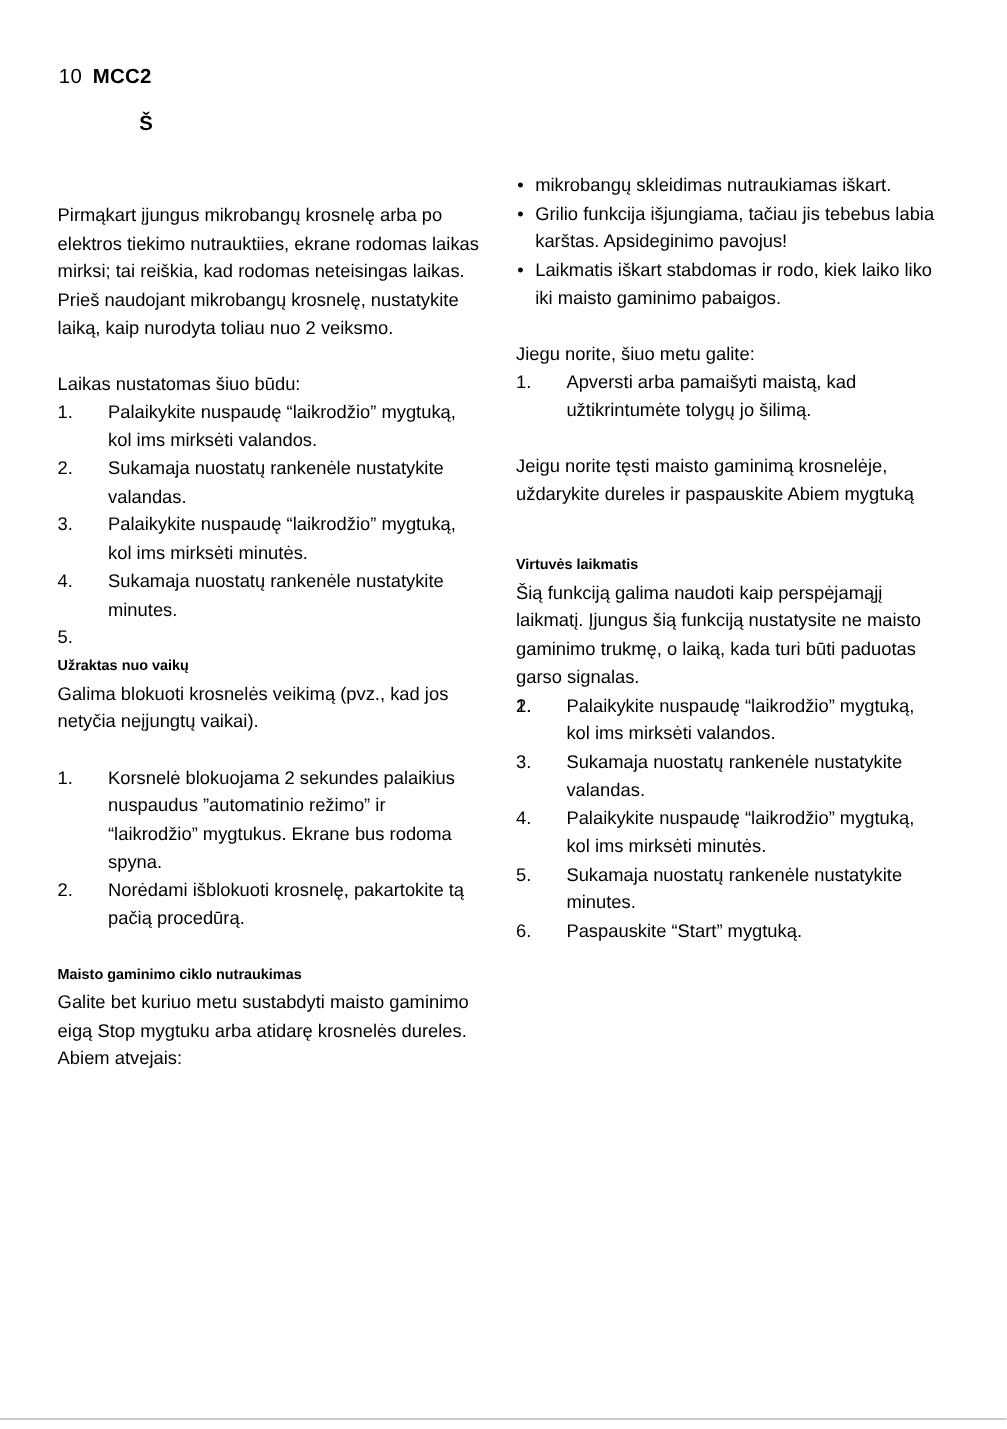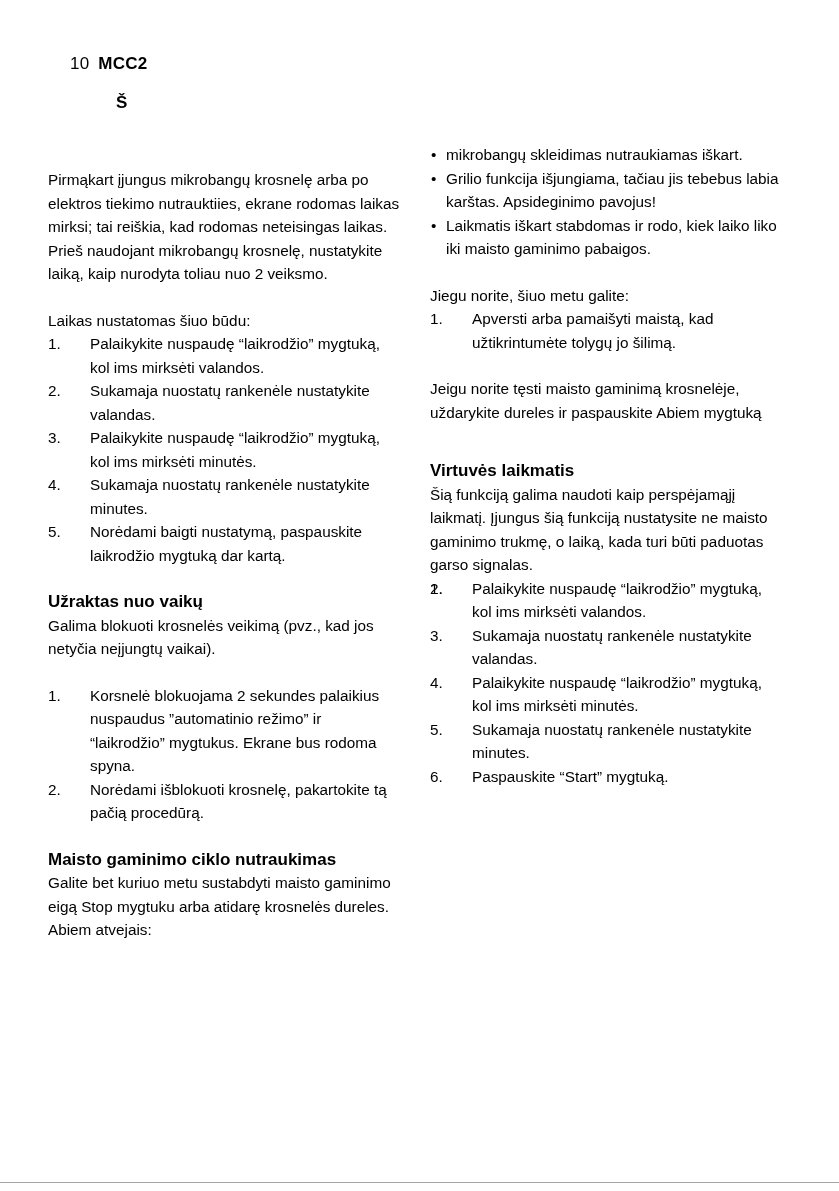--- a/index.html
+++ b/index.html
@@ -16,21 +16,21 @@
     overflow: hidden;
   }
   .page {
     position: absolute;
     inset: 0;
     background: #fff;
   }
   
   .header {
     position: absolute;
-    left: 70px;
+    left: 49px;
     top: 54px;
     font-size: 17px;
     font-weight: bold;
     letter-spacing: 0.2px;
   }
   .header .pagenum {
     font-weight: normal;
     margin-right: 9px;
   }
   .subheader {
@@ -61,21 +61,21 @@
   p.para {
     margin: 0;
     padding: 0;
   }
   .gap-sm { height: 23px; }
   .gap-xs { height: 12px; }
 
   h3.sub {
     margin: 0;
     padding: 0;
-    font-size: 17px;
+    font-size: 12px;
     font-weight: bold;
     line-height: 23.5px;
   }
 
   
   ul.bullets {
     list-style: none;
     margin: 0;
     padding: 0;
   }
@@ -136,21 +136,21 @@
 
     <div class="gap-sm"></div>
 
     <p class="para">Laikas nustatomas šiuo būdu:</p>
 
     <ol class="numlist">
       <li><span class="num">1.</span><span>Palaikykite nuspaudę “laikrodžio” mygtuką, kol ims mirksėti valandos.</span></li>
       <li><span class="num">2.</span><span>Sukamaja nuostatų rankenėle nustatykite valandas.</span></li>
       <li><span class="num">3.</span><span>Palaikykite nuspaudę “laikrodžio” mygtuką, kol ims mirksėti minutės.</span></li>
       <li><span class="num">4.</span><span>Sukamaja nuostatų rankenėle nustatykite minutes.</span></li>
-      <li><span class="num">5.</span><span>Norėdami baigti nustatymą, paspauskite laikrodžio mygtuką dar kartą.</span></li>
+      <li><span class="num">5.</span></li>
     </ol>
 
     <div class="gap-sm"></div>
 
     <h3 class="sub">Užraktas nuo vaikų</h3>
     <p class="para">Galima blokuoti krosnelės veikimą (pvz., kad jos netyčia neįjungtų vaikai).</p>
 
     <div class="gap-sm"></div>
 
     <ol class="numlist">

